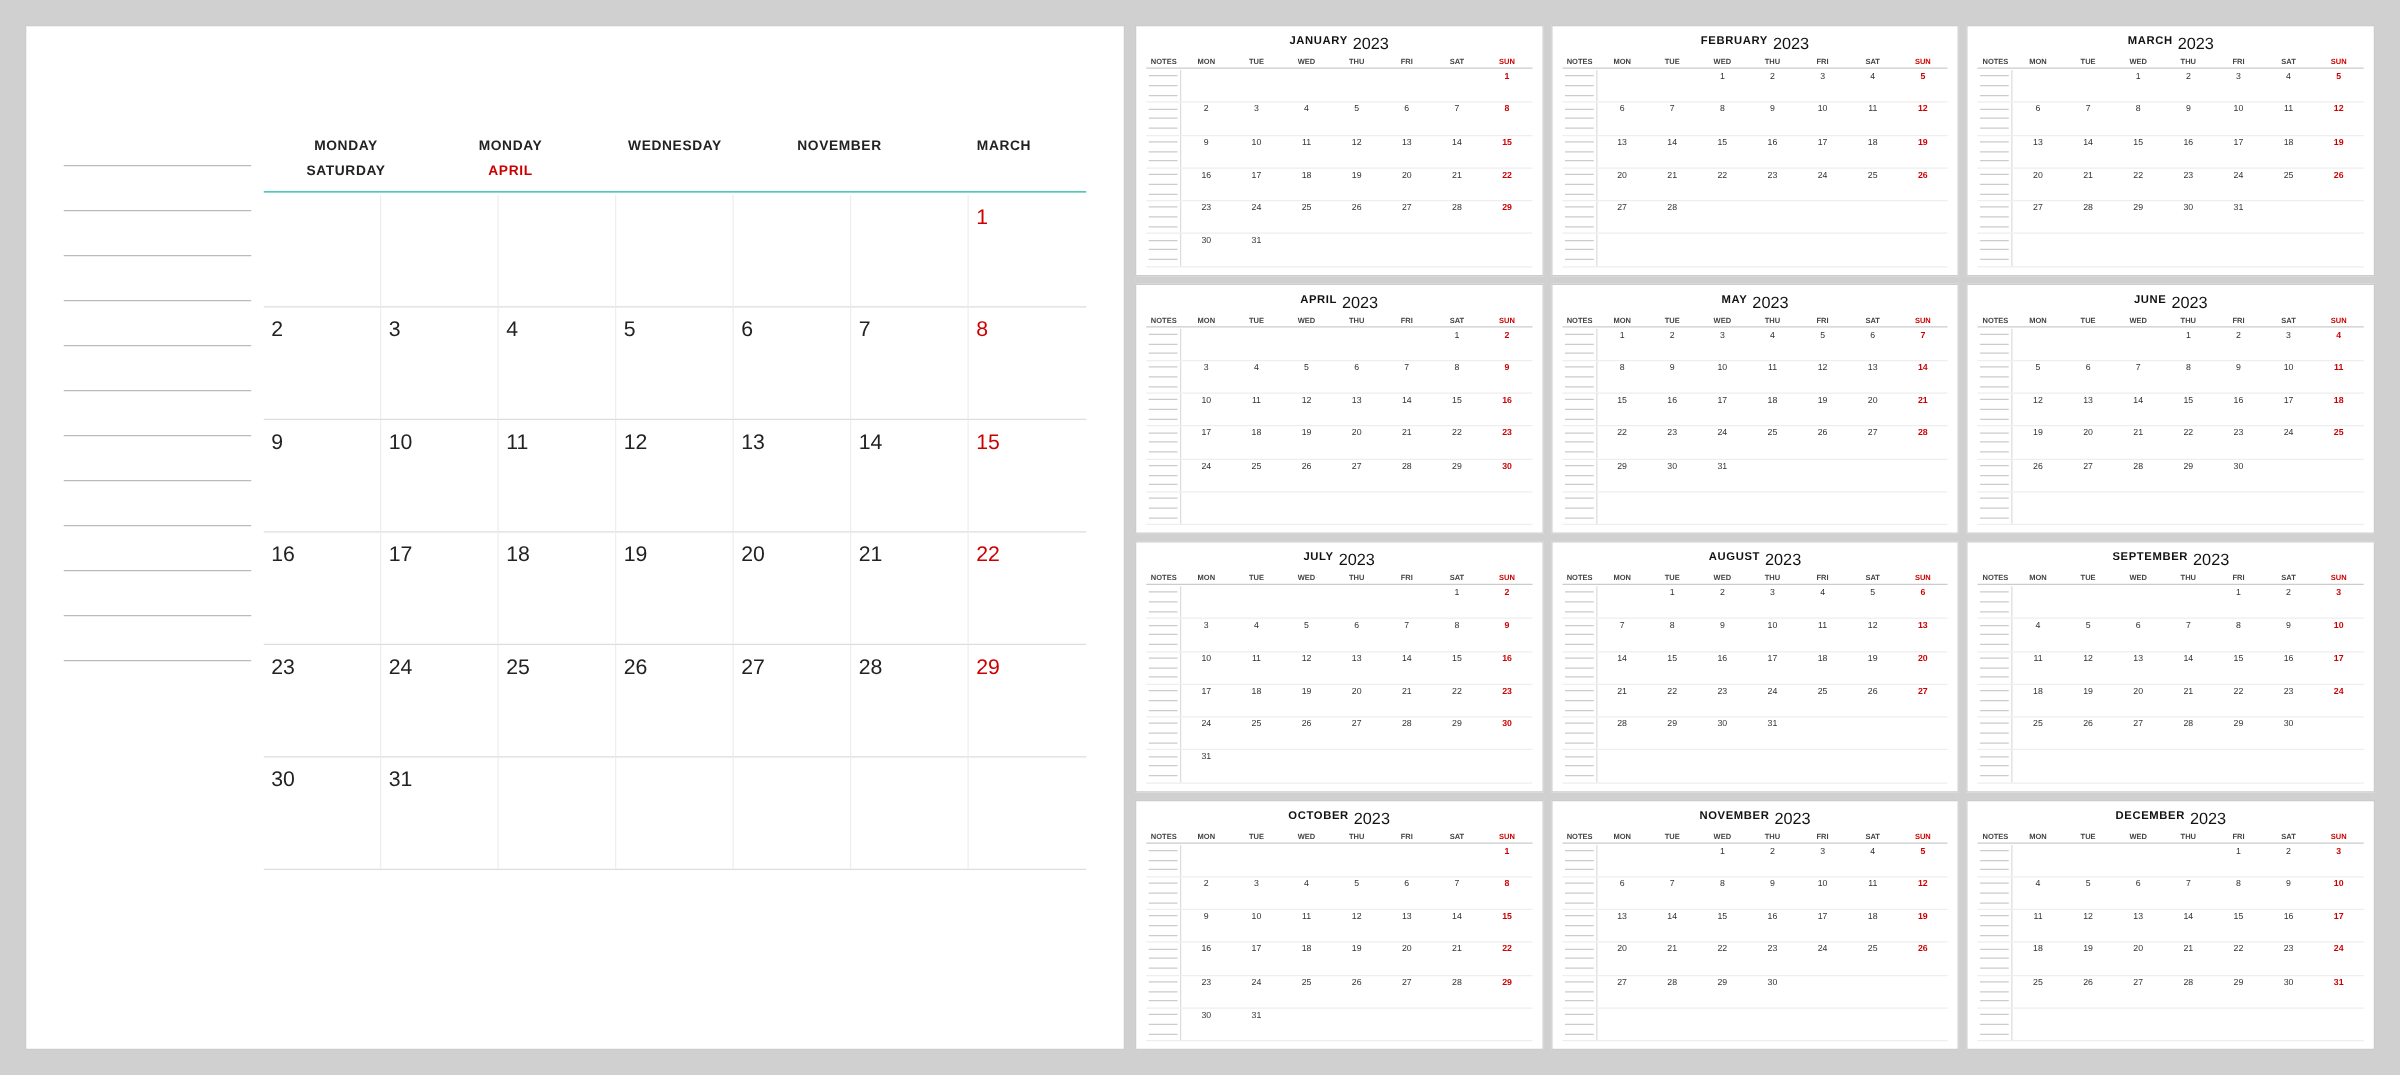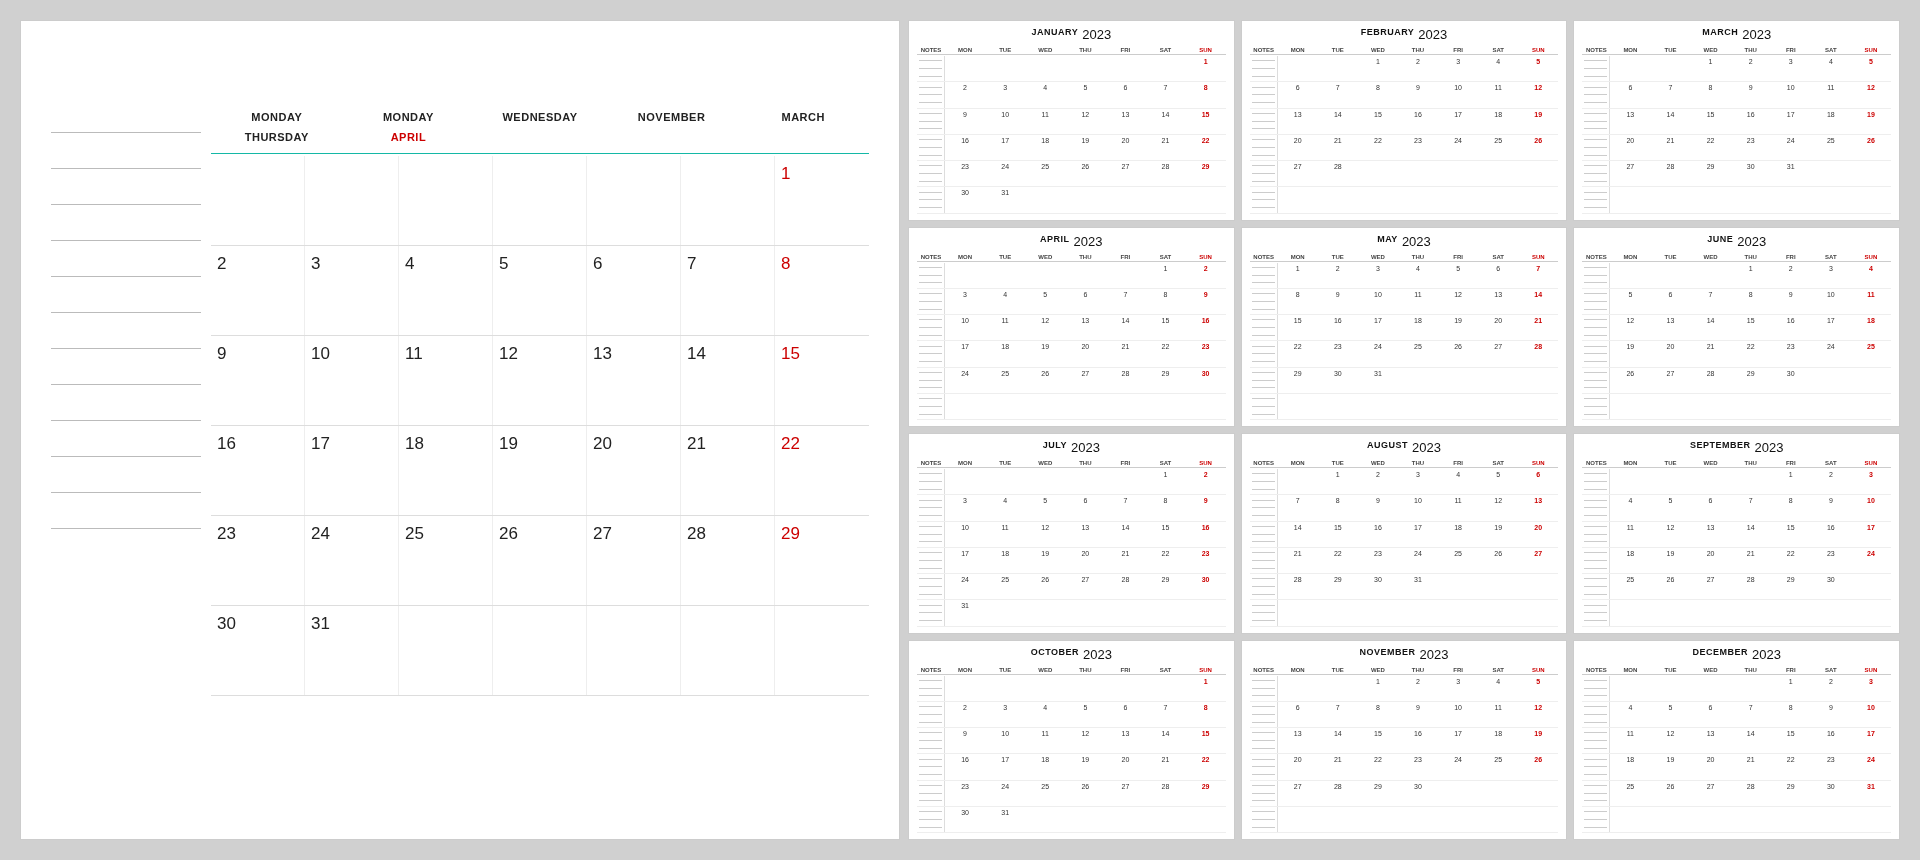--- a/index.html
+++ b/index.html
@@ -215,21 +215,21 @@
         <div class="note-line"></div>
       </div>
 
       <div class="calendar-col">
         <div class="day-headers">
           <div class="day-header">MONDAY</div>
           <div class="day-header">MONDAY</div>
           <div class="day-header">WEDNESDAY</div>
           <div class="day-header">NOVEMBER</div>
           <div class="day-header">MARCH</div>
-          <div class="day-header">THURSDAY</div>
+          <div class="day-header">SATURDAY</div>
           <div class="day-header sunday">APRIL</div>
         </div>
         <div class="calendar-weeks" id="main-weeks">
         <div class="week-row">
               <div class="day-cell empty"></div>
               <div class="day-cell empty"></div>
               <div class="day-cell empty"></div>
               <div class="day-cell empty"></div>
               <div class="day-cell empty"></div>
               <div class="day-cell empty"></div>

